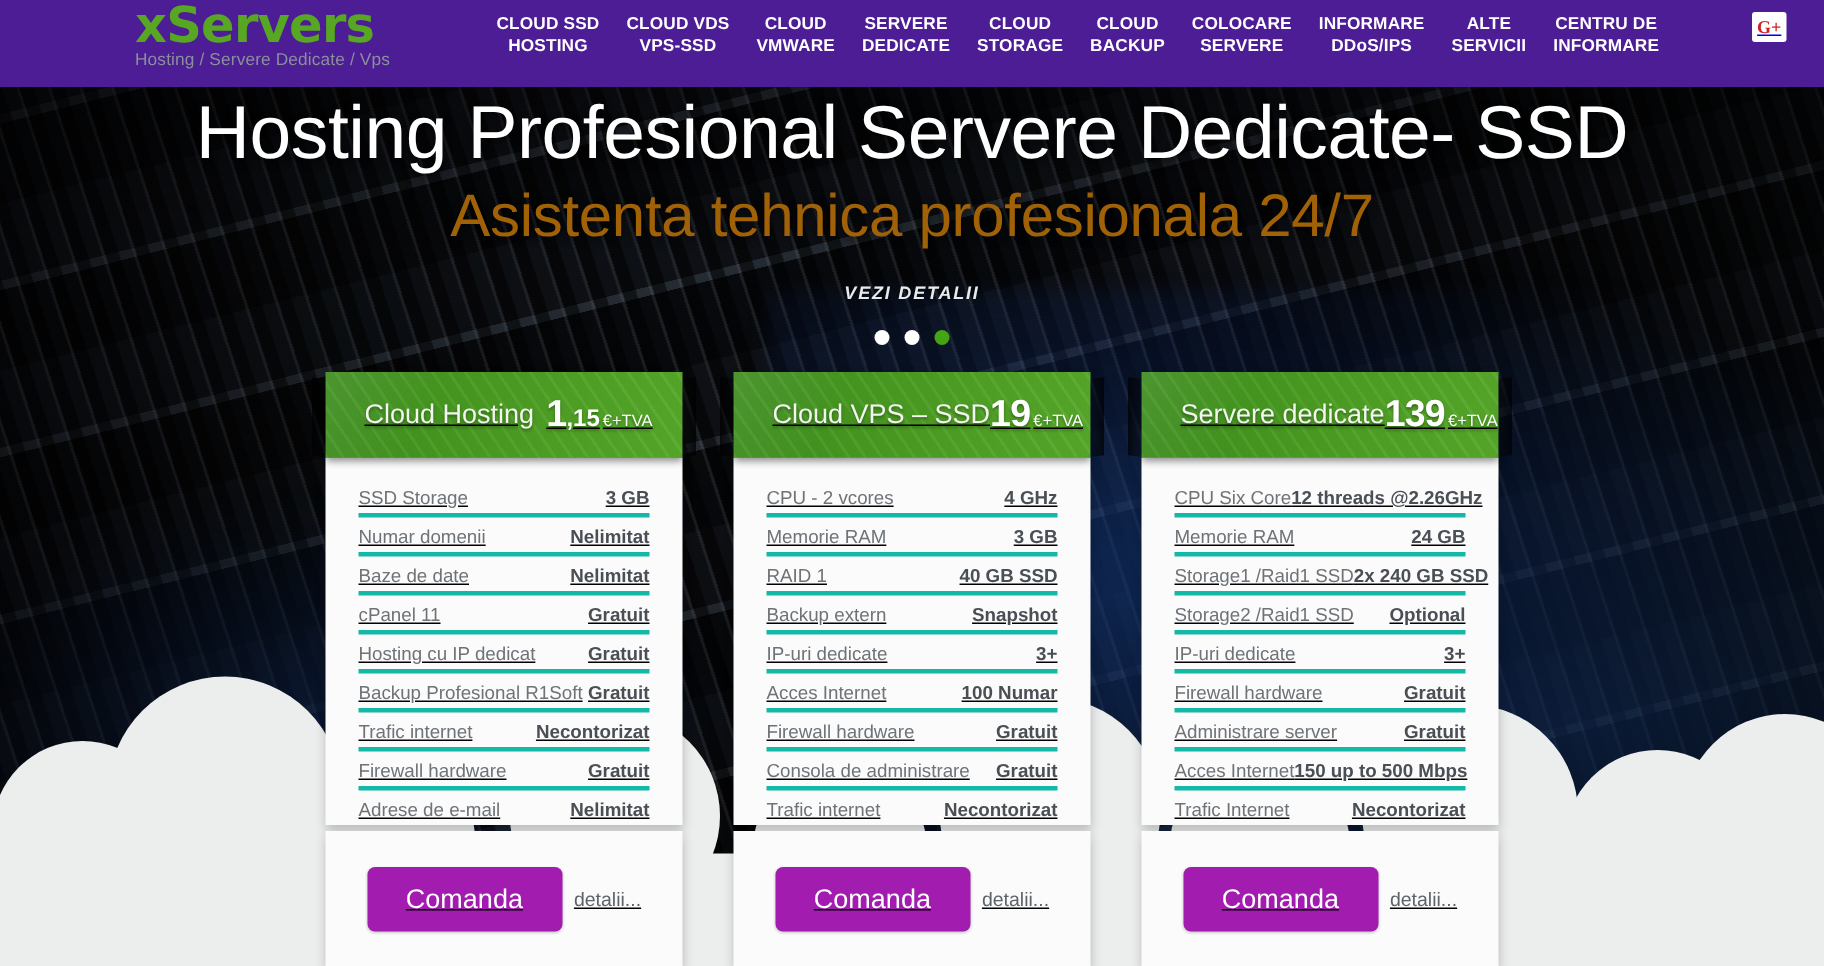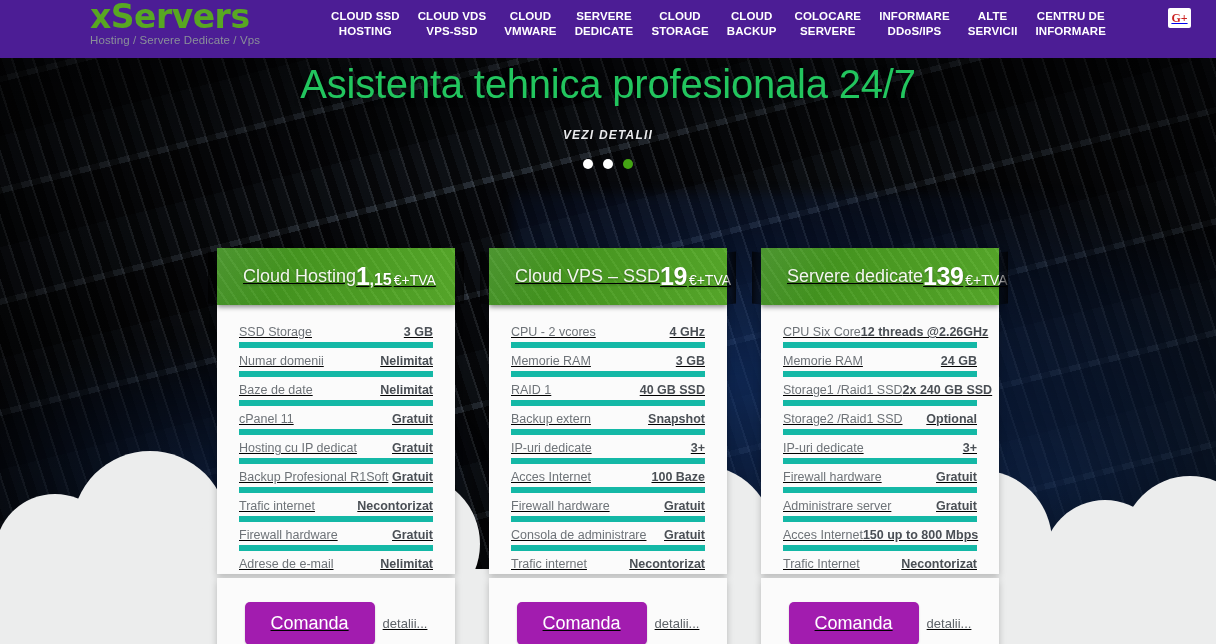--- a/index.html
+++ b/index.html
@@ -165,21 +165,21 @@
     font-size: 50px;
     font-weight: normal;
     color: #ffffff;
     line-height: 60px;
     letter-spacing: -0.3px;
     text-shadow: 0 2px 6px rgba(0,0,0,0.6);
   }
   .hero h2 {
     font-size: 40px;
     font-weight: 300;
-    color: #22c55e;
+    color: #a16207;
     line-height: 52px;
     letter-spacing: -0.2px;
     text-shadow: 0 2px 6px rgba(0,0,0,0.6);
   }
   .hero-cta {
     margin-top: 18px;
     font-size: 12px;
     font-weight: bold;
     color: #e9eaec;
     letter-spacing: 1.2px;
@@ -267,37 +267,37 @@
   .price-int {
     font-size: 25px;
     font-weight: bold;
     letter-spacing: -0.5px;
   }
   .price-dec {
     font-size: 16px;
     font-weight: bold;
   }
   .price-cur {
-    font-size: 14px;
+    font-size: 11px;
     font-weight: normal;
     margin-left: 2px;
   }
 
   .card-body {
     background: #fbfbfb;
     padding: 18px 22px 0 22px;
     min-height: 233px;
     box-shadow: 0 3px 7px rgba(0,0,0,0.22);
   }
   .feat {
     display: flex;
     justify-content: space-between;
     align-items: baseline;
     padding: 2px 0 3px 0;
-    border-bottom: 6px solid #14b8a6;
+    border-bottom: 3px solid #14b8a6;
     margin-bottom: 4px;
   }
   .feat:last-child { border-bottom: none; }
   .feat-label {
     font-size: 12.5px;
     color: #6e7378;
     white-space: nowrap;
   }
   .feat-value {
     font-size: 12.5px;
@@ -391,20 +391,21 @@
       <a class="nav-item" href="#">CENTRU DE
 INFORMARE</a>
     </nav>
 
     <a class="gplus" href="#">
       <span>G+</span>
     </a>
   </div>
 
   <div class="hero">
+    <h1>Hosting Profesional Servere Dedicate- SSD</h1>
     <h2>Asistenta tehnica profesionala 24/7</h2>
     <a class="hero-cta" href="#">VEZI DETALII</a>
     <div class="dots">
       <span class="dot"></span>
       <span class="dot"></span>
       <span class="dot active"></span>
     </div>
   </div>
 
   <div class="cards">
@@ -483,21 +484,21 @@
         <div class="feat">
             <span class="feat-label">Backup extern</span>
             <span class="feat-value">Snapshot</span>
           </div>
         <div class="feat">
             <span class="feat-label">IP-uri dedicate</span>
             <span class="feat-value">3+</span>
           </div>
         <div class="feat">
             <span class="feat-label">Acces Internet</span>
-            <span class="feat-value">100 Baze</span>
+            <span class="feat-value">100 Numar</span>
           </div>
         <div class="feat">
             <span class="feat-label">Firewall hardware</span>
             <span class="feat-value">Gratuit</span>
           </div>
         <div class="feat">
             <span class="feat-label">Consola de administrare</span>
             <span class="feat-value">Gratuit</span>
           </div>
         <div class="feat">
@@ -542,21 +543,21 @@
         <div class="feat">
             <span class="feat-label">Firewall hardware</span>
             <span class="feat-value">Gratuit</span>
           </div>
         <div class="feat">
             <span class="feat-label">Administrare server</span>
             <span class="feat-value">Gratuit</span>
           </div>
         <div class="feat">
             <span class="feat-label">Acces Internet</span>
-            <span class="feat-value">150 up to 800 Mbps</span>
+            <span class="feat-value">150 up to 500 Mbps</span>
           </div>
         <div class="feat">
             <span class="feat-label">Trafic Internet</span>
             <span class="feat-value">Necontorizat</span>
           </div>
       </div>
       <div class="card-foot">
         <button class="btn-order">Comanda</button>
         <a class="link-details" href="#">detalii...</a>
       </div>

